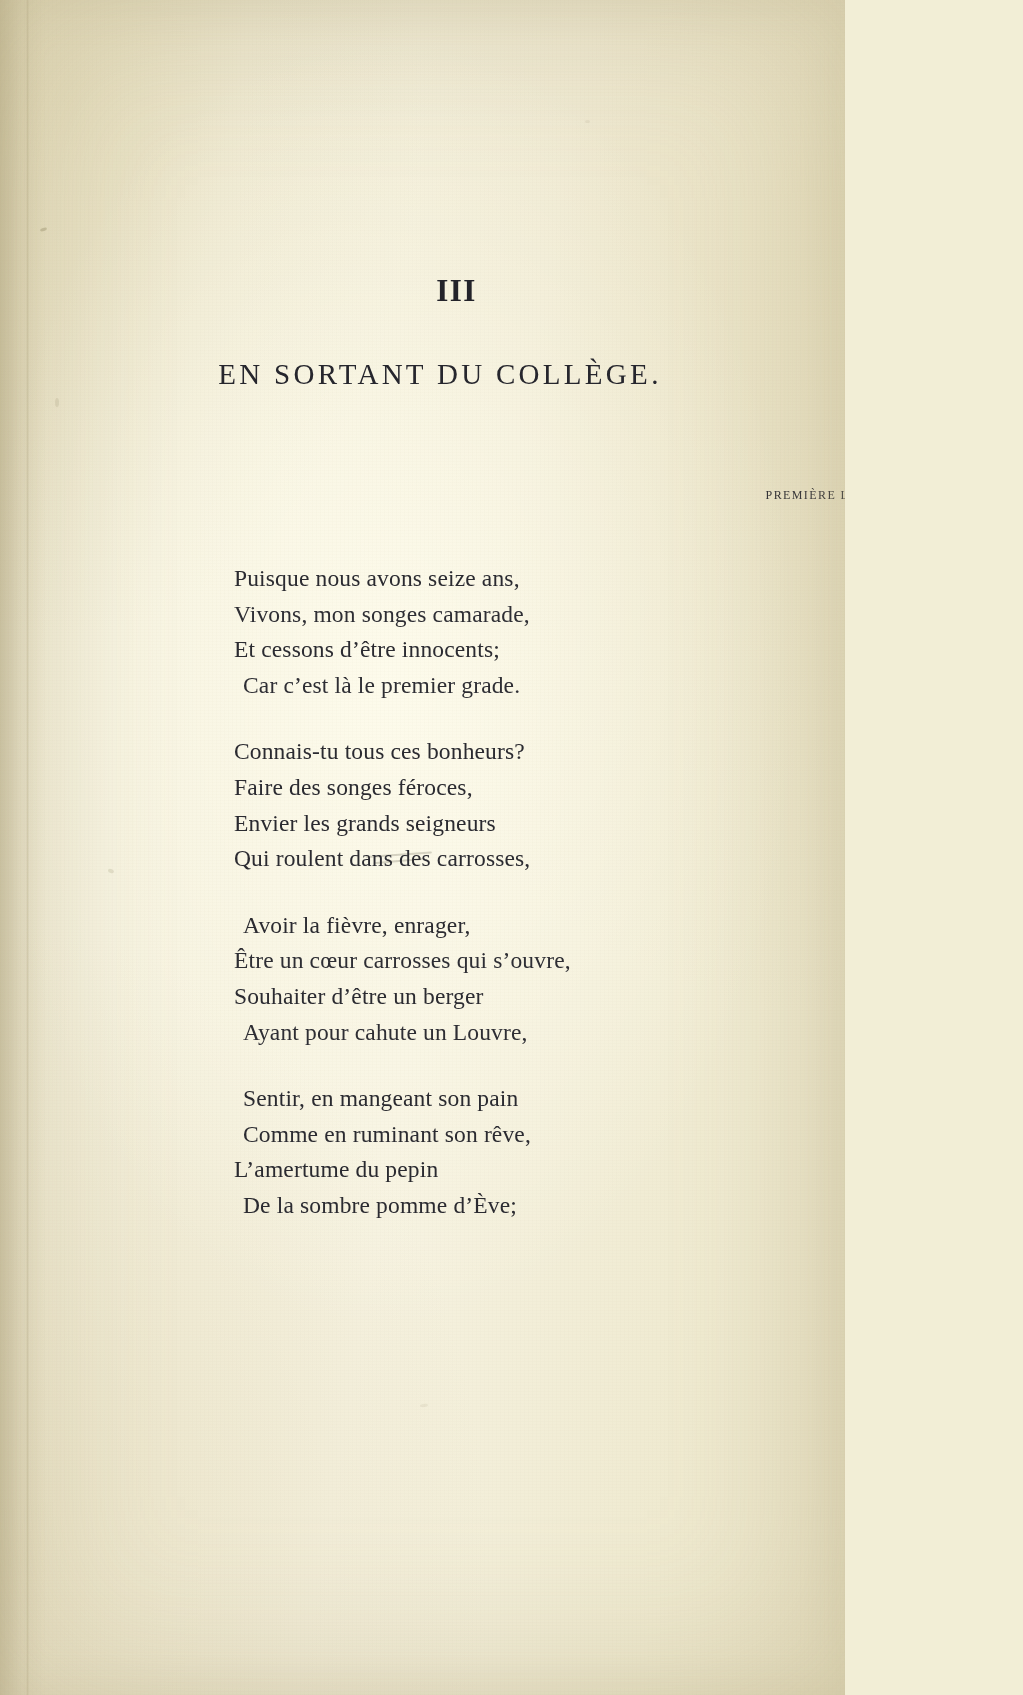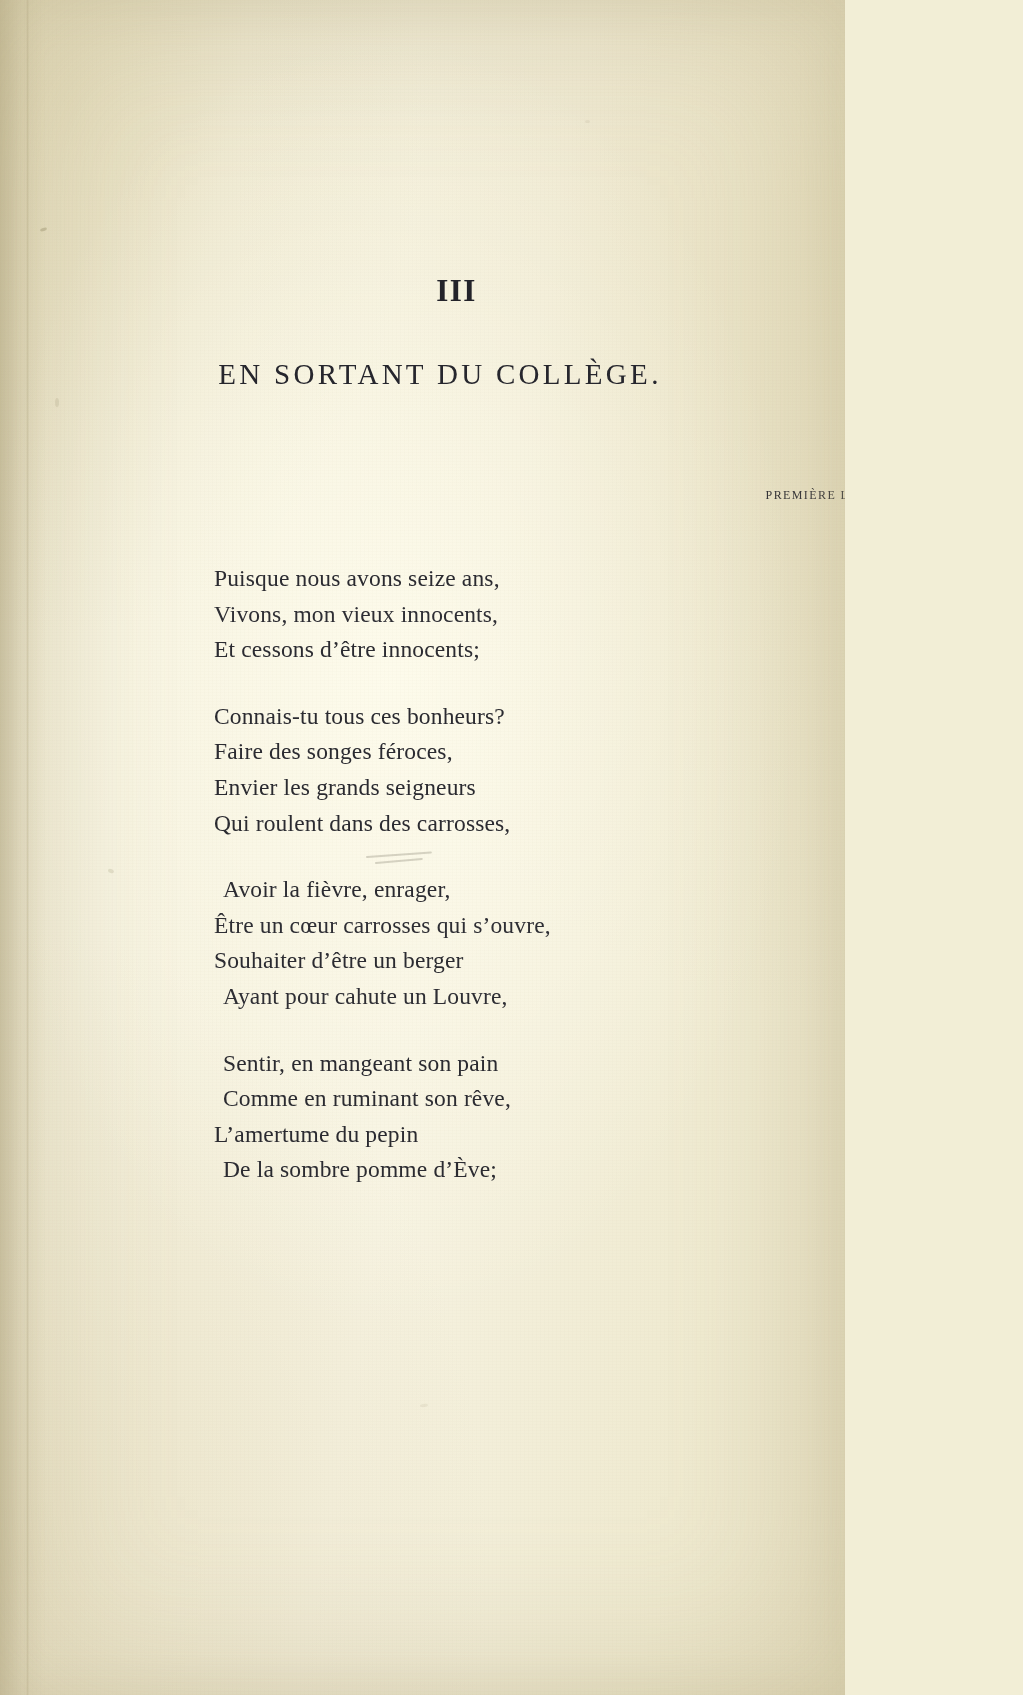--- a/index.html
+++ b/index.html
@@ -133,20 +133,21 @@
 
   .stanza {
     margin: 0 0 31px 0;
   }
   .line {
     font-size: 23.5px;
     line-height: 35.6px;
     letter-spacing: 0.15px;
     color: #2b2b31;
     white-space: nowrap;
+    margin-left: 20px;
   }
   
   .line.ind { padding-left: 9px; }
 
   
   .stanza:nth-child(odd) .line:nth-child(even) { color: #2e2e34; }
   .stanza:nth-child(even) .line:nth-child(odd) { color: #2a2a30; }
 </style>
 </head>
 <body>
@@ -176,22 +177,23 @@
     <div class="numeral">III</div>
 
     <div class="chapter-title">EN SORTANT DU COLLÈGE.</div>
 
     <div class="section-label">PREMIÈRE LETTRE.</div>
 
     <div class="poem">
 
       <div class="stanza">
         <div class="line">Puisque nous avons seize ans,</div>
-        <div class="line">Vivons, mon vieux innocents,</div>
+        <div class="line">Vivons, mon songes camarade,</div>
         <div class="line">Et cessons d’être innocents;</div>
+        <div class="line ind">Car c’est là le premier grade.</div>
       </div>
 
 
       <div class="stanza">
         <div class="line">Connais-tu tous ces bonheurs?</div>
         <div class="line">Faire des songes féroces,</div>
         <div class="line">Envier les grands seigneurs</div>
         <div class="line">Qui roulent dans des carrosses,</div>
       </div>
 

